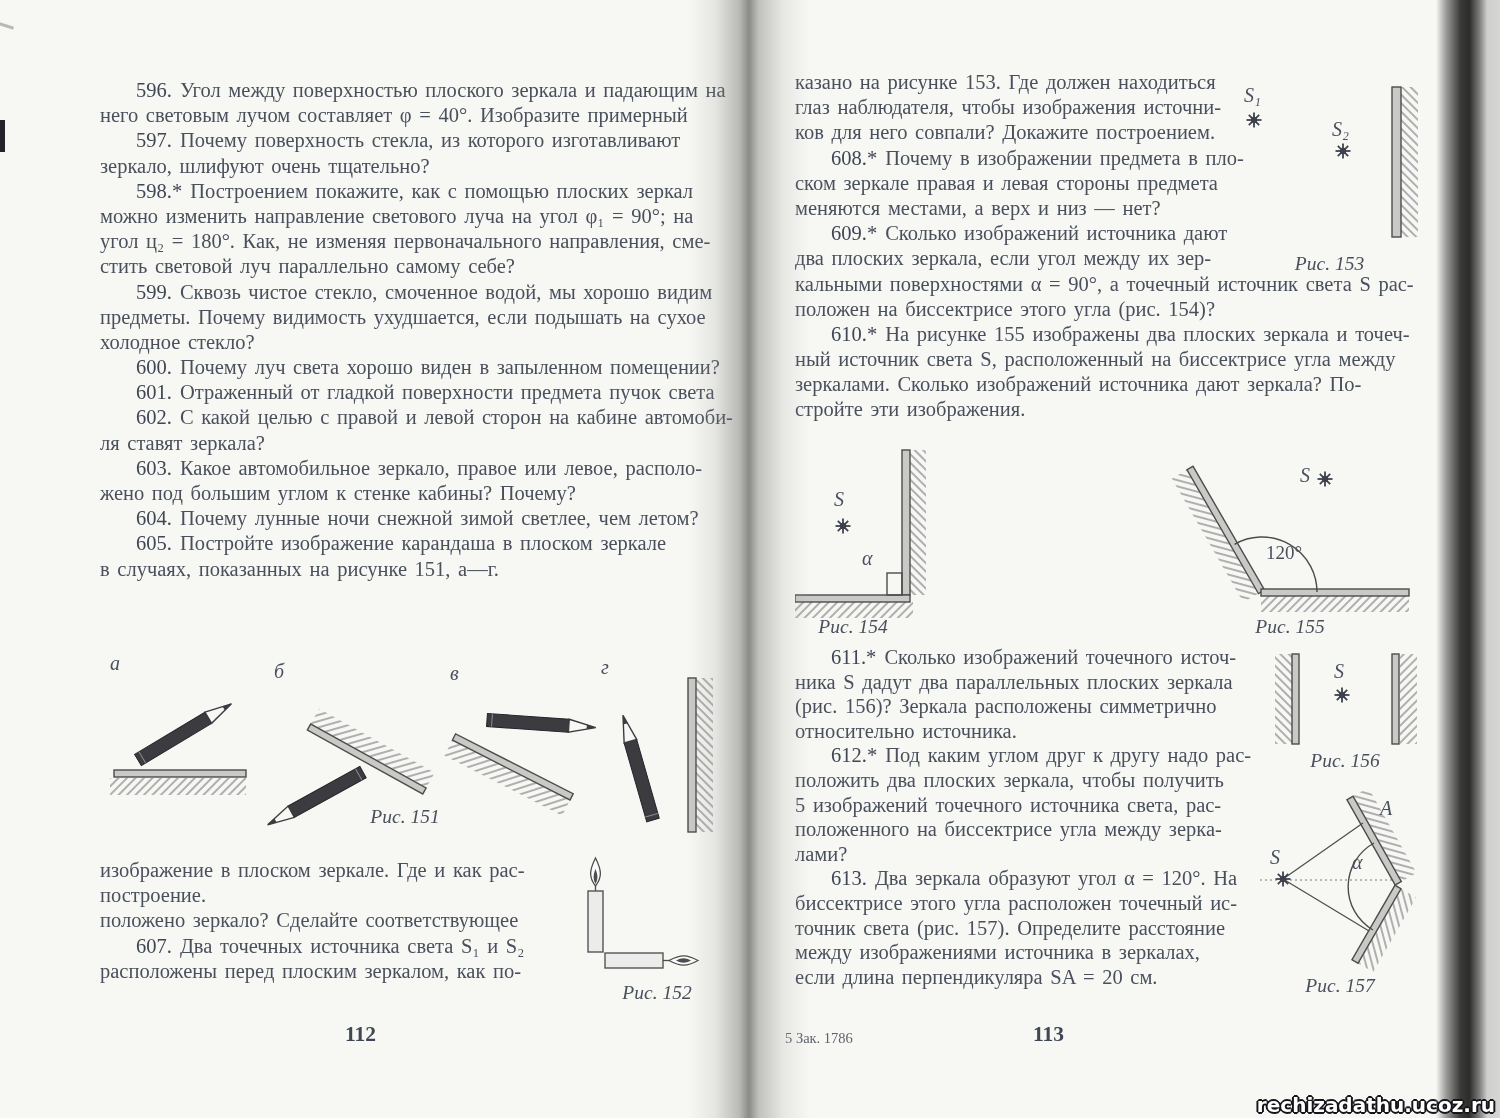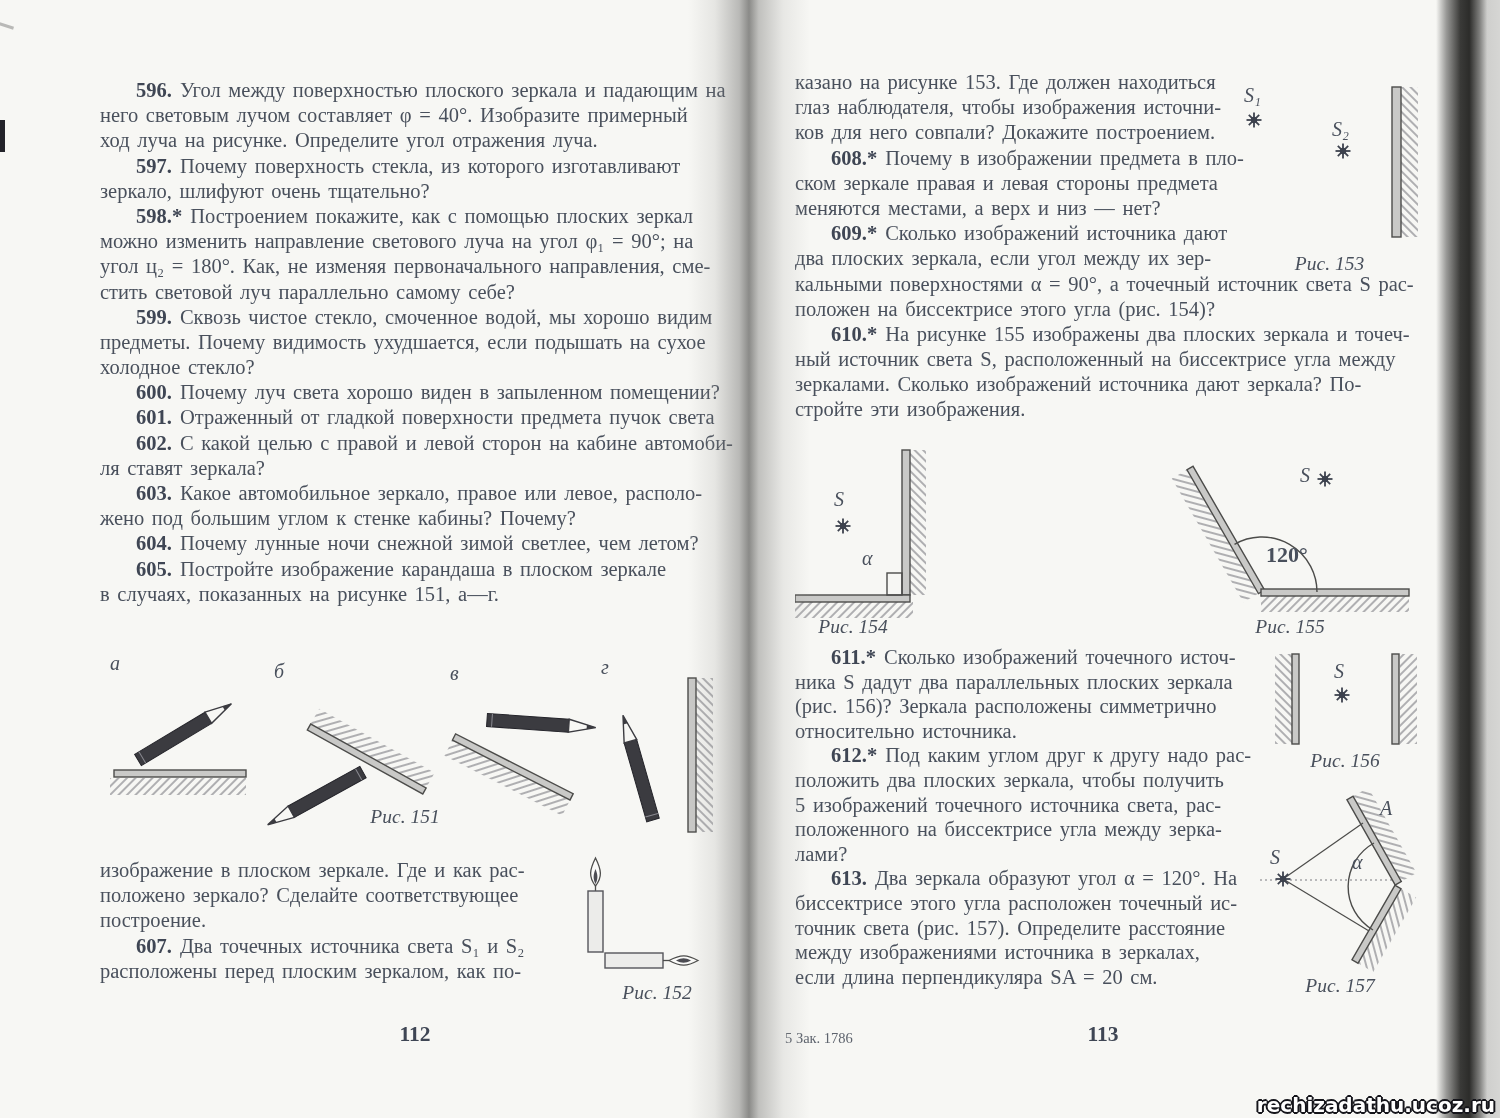--- a/index.html
+++ b/index.html
@@ -3,26 +3,26 @@
 <meta charset="utf-8">
 <style>
   html,body{margin:0;padding:0;}
   .page{position:relative;width:1500px;height:1118px;background:#f7f7f4;overflow:hidden;
         font-family:"Liberation Serif","DejaVu Serif",serif;}
   .block{position:absolute;}
   .ln{height:25.2px;line-height:25.2px;white-space:nowrap;font-size:20.5px;
       word-spacing:2.5px;color:#49505c;}
   .t2 .ln{height:24.6px;line-height:24.6px;}
   .ind{padding-left:36px;}
-  .num{font-weight:bold;padding-right:8px;color:#3f4654;}
+  .num{font-weight:normal;padding-right:8px;color:#3f4654;}
   .cap{position:absolute;font-style:italic;font-size:19.5px;color:#49505c;text-align:center;z-index:3;}
   .flabel{position:absolute;font-style:italic;font-size:20px;color:#49505c;z-index:3;}
-  .flabel.norm{font-style:normal;font-size:22px;font-weight:bold;}
+  .flabel.norm{font-style:normal;font-size:19px;}
   .fig{position:absolute;z-index:1;}
-  .pagenum{position:absolute;font-weight:bold;font-size:21.5px;color:#3f4654;text-align:center;z-index:3;}
+  .pagenum{position:absolute;font-weight:bold;font-size:21.5px;color:#3f4654;text-align:left;z-index:3;}
   .imprint{position:absolute;font-size:14.5px;color:#5d636d;z-index:3;}
   .spine{position:absolute;left:688px;top:0;width:122px;height:1118px;z-index:5;pointer-events:none;
      background:linear-gradient(90deg, rgba(140,140,138,0) 0%, rgba(150,150,148,.18) 22%,
        rgba(110,110,108,.45) 42%, rgba(72,72,70,.62) 50%, rgba(110,110,108,.40) 58%,
        rgba(160,160,158,.18) 78%, rgba(170,170,168,0) 100%);}
   .edge-right{position:absolute;left:1436px;top:0;width:64px;height:1118px;z-index:5;pointer-events:none;
      background:linear-gradient(90deg, rgba(200,200,198,0) 0%, #9a9a98 16%, #3a3a38 38%,
        #2c2c2a 52%, #7e7e7c 68%, #cfcfcd 80%, #d6d6d4 100%);}
   .mark-black{position:absolute;left:0;top:120px;width:5px;height:32px;background:#23232a;z-index:4;}
   .mark-gray{position:absolute;left:-4px;top:24px;width:18px;height:3px;background:#b9b9b7;
@@ -59,21 +59,20 @@
         <line x1="5" y1="-6.5" x2="5" y2="6.5" stroke="#8a8a90" stroke-width="1"></line>
         <polygon points="82,-6.5 109,0 82,6.5" fill="#f7f7f4" stroke="#3b3b40" stroke-width="1.4"></polygon>
         <polygon points="100,-2.3 109,0 100,2.3" fill="#3b3b40"></polygon>
       </g>
     </defs>
   </svg>
 
   <div class="block" id="lp-main" style="left:100px;top:78px;width:636px;">
     <div class="ln ind"><span class="num">596.</span><span>Угол между поверхностью плоского зеркала и падающим на</span></div>
     <div class="ln">него световым лучом составляет φ = 40°. Изобразите примерный</div>
-    <div class="ln">ход луча на рисунке. Определите угол отражения луча.</div>
     <div class="ln ind"><span class="num">597.</span><span>Почему поверхность стекла, из которого изготавливают</span></div>
     <div class="ln">зеркало, шлифуют очень тщательно?</div>
     <div class="ln ind"><span class="num">598.*</span><span>Построением покажите, как с помощью плоских зеркал</span></div>
     <div class="ln">можно изменить направление светового луча на угол φ₁ = 90°; на</div>
     <div class="ln">угол ц₂ = 180°. Как, не изменяя первоначального направления, сме-</div>
     <div class="ln">стить световой луч параллельно самому себе?</div>
     <div class="ln ind"><span class="num">599.</span><span>Сквозь чистое стекло, смоченное водой, мы хорошо видим</span></div>
     <div class="ln">предметы. Почему видимость ухудшается, если подышать на сухое</div>
     <div class="ln">холодное стекло?</div>
     <div class="ln ind"><span class="num">600.</span><span>Почему луч света хорошо виден в запыленном помещении?</span></div>
@@ -110,22 +109,22 @@
     <use href="#pencil" transform="translate(553,172) rotate(-106)"></use>
   </svg>
   <div class="flabel" style="left:110px;top:652px;">а</div>
   <div class="flabel" style="left:274px;top:660px;">б</div>
   <div class="flabel" style="left:450px;top:662px;">в</div>
   <div class="flabel" style="left:601px;top:656px;">г</div>
   <div class="cap" style="left:340px;top:806px;width:130px;">Рис. 151</div>
 
   <div class="block" style="left:100px;top:858px;width:480px;">
     <div class="ln">изображение в плоском зеркале. Где и как рас-</div>
+    <div class="ln">построение.</div>
     <div class="ln">положено зеркало? Сделайте соответствующее</div>
-    <div class="ln">построение.</div>
     <div class="ln ind"><span class="num">607.</span><span>Два точечных источника света S₁ и S₂</span></div>
     <div class="ln">расположены перед плоским зеркалом, как по-</div>
   </div>
 
   <svg class="fig" style="left:572px;top:850px;" width="170" height="130" viewBox="0 0 170 130">
     <path d="M23.5,8 C17.5,20 16.5,27 23.5,36 C30.5,27 29.5,20 23.5,8 Z" fill="#fbfbf9" stroke="#4c4c4a" stroke-width="1.3"></path>
     <path d="M23.5,19 C21,25 21,29 23.5,34 C26,29 26,25 23.5,19 Z" fill="#4c4c52"></path>
     <line x1="23.5" y1="36" x2="23.5" y2="41" stroke="#4c4c4a" stroke-width="1.3"></line>
     <rect x="16" y="41" width="15" height="61" fill="#ececea" stroke="#55555b" stroke-width="1.4"></rect>
     <rect x="33" y="103" width="58" height="15" fill="#ececea" stroke="#55555b" stroke-width="1.4"></rect>

